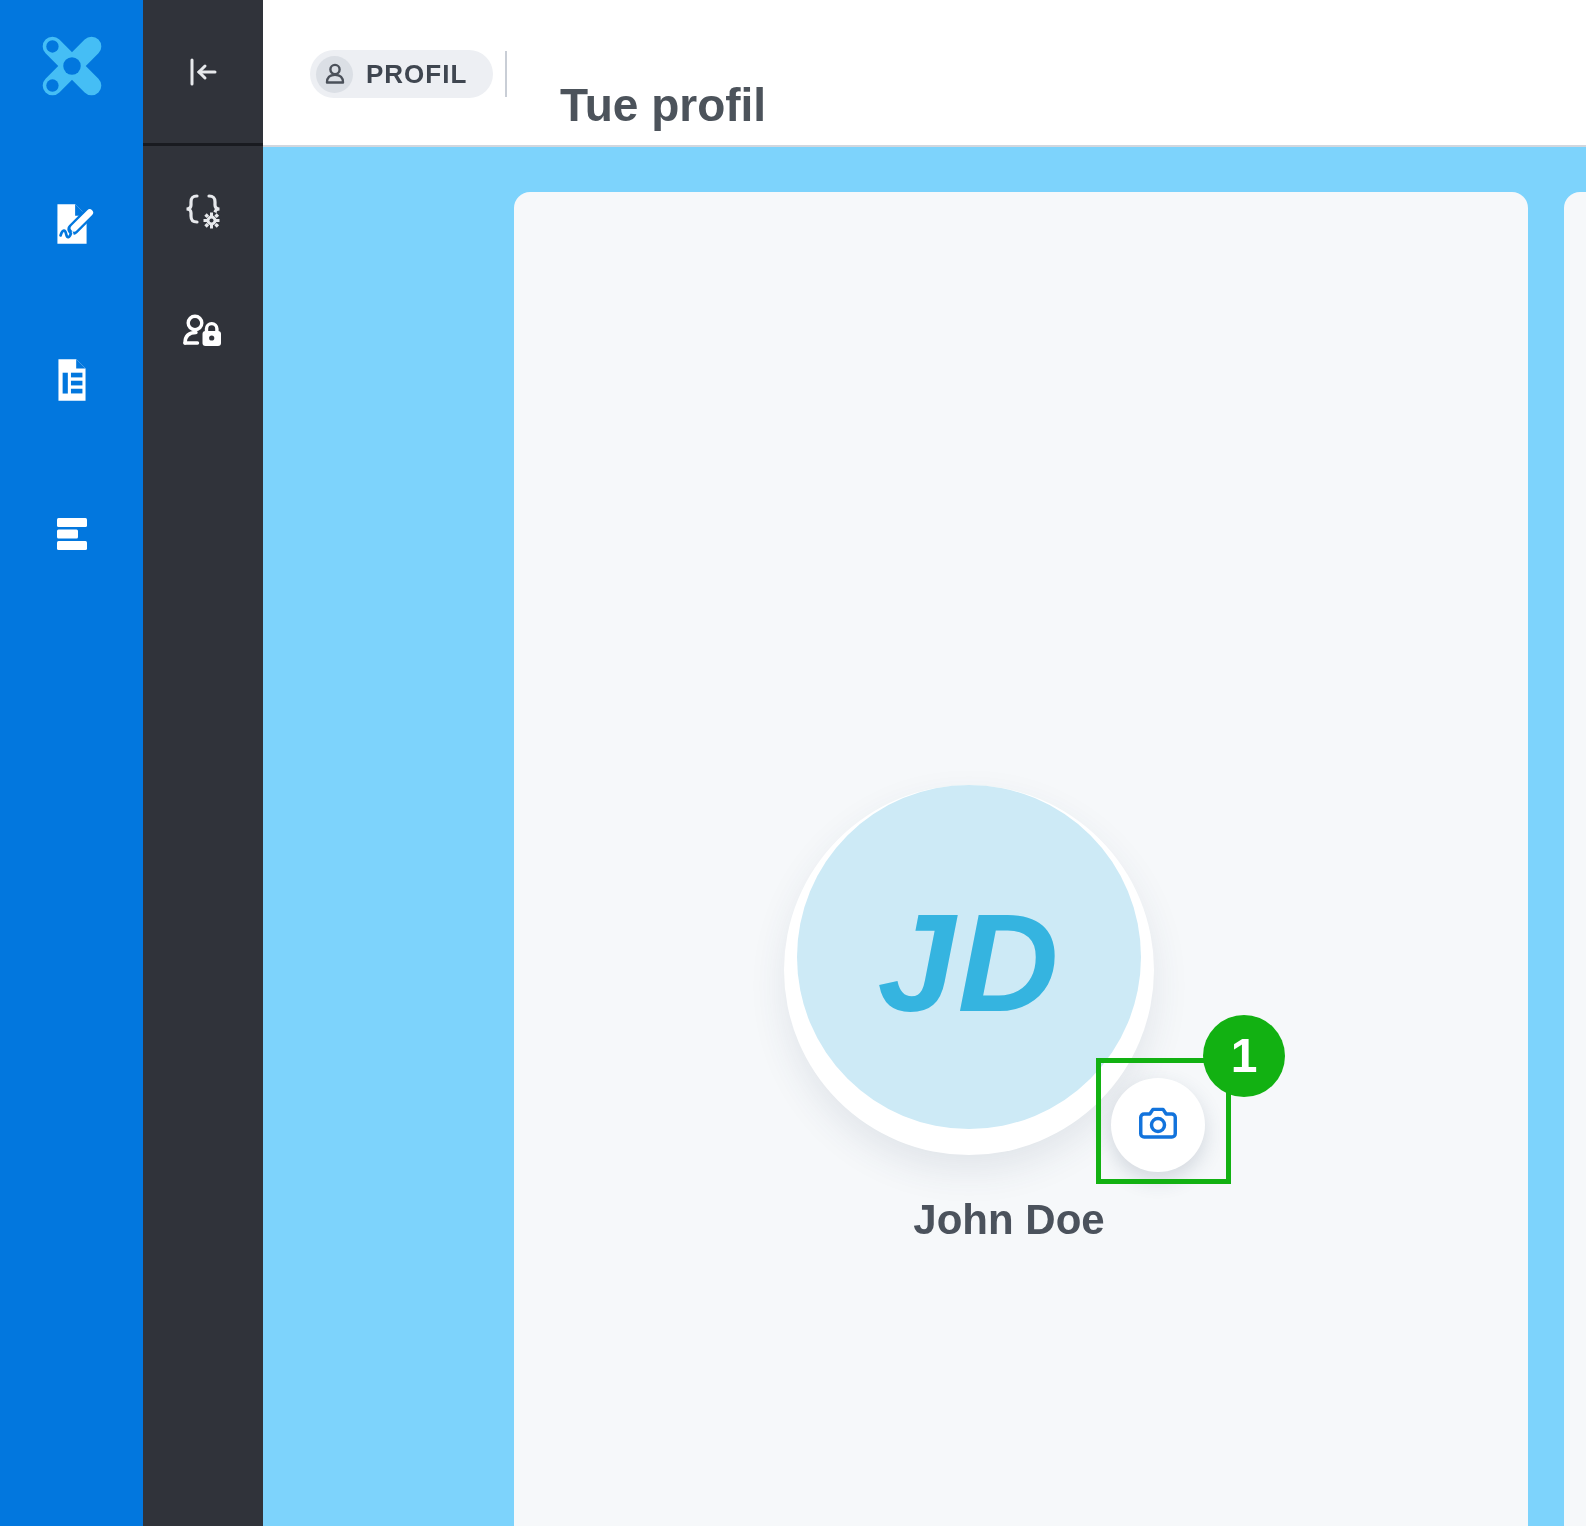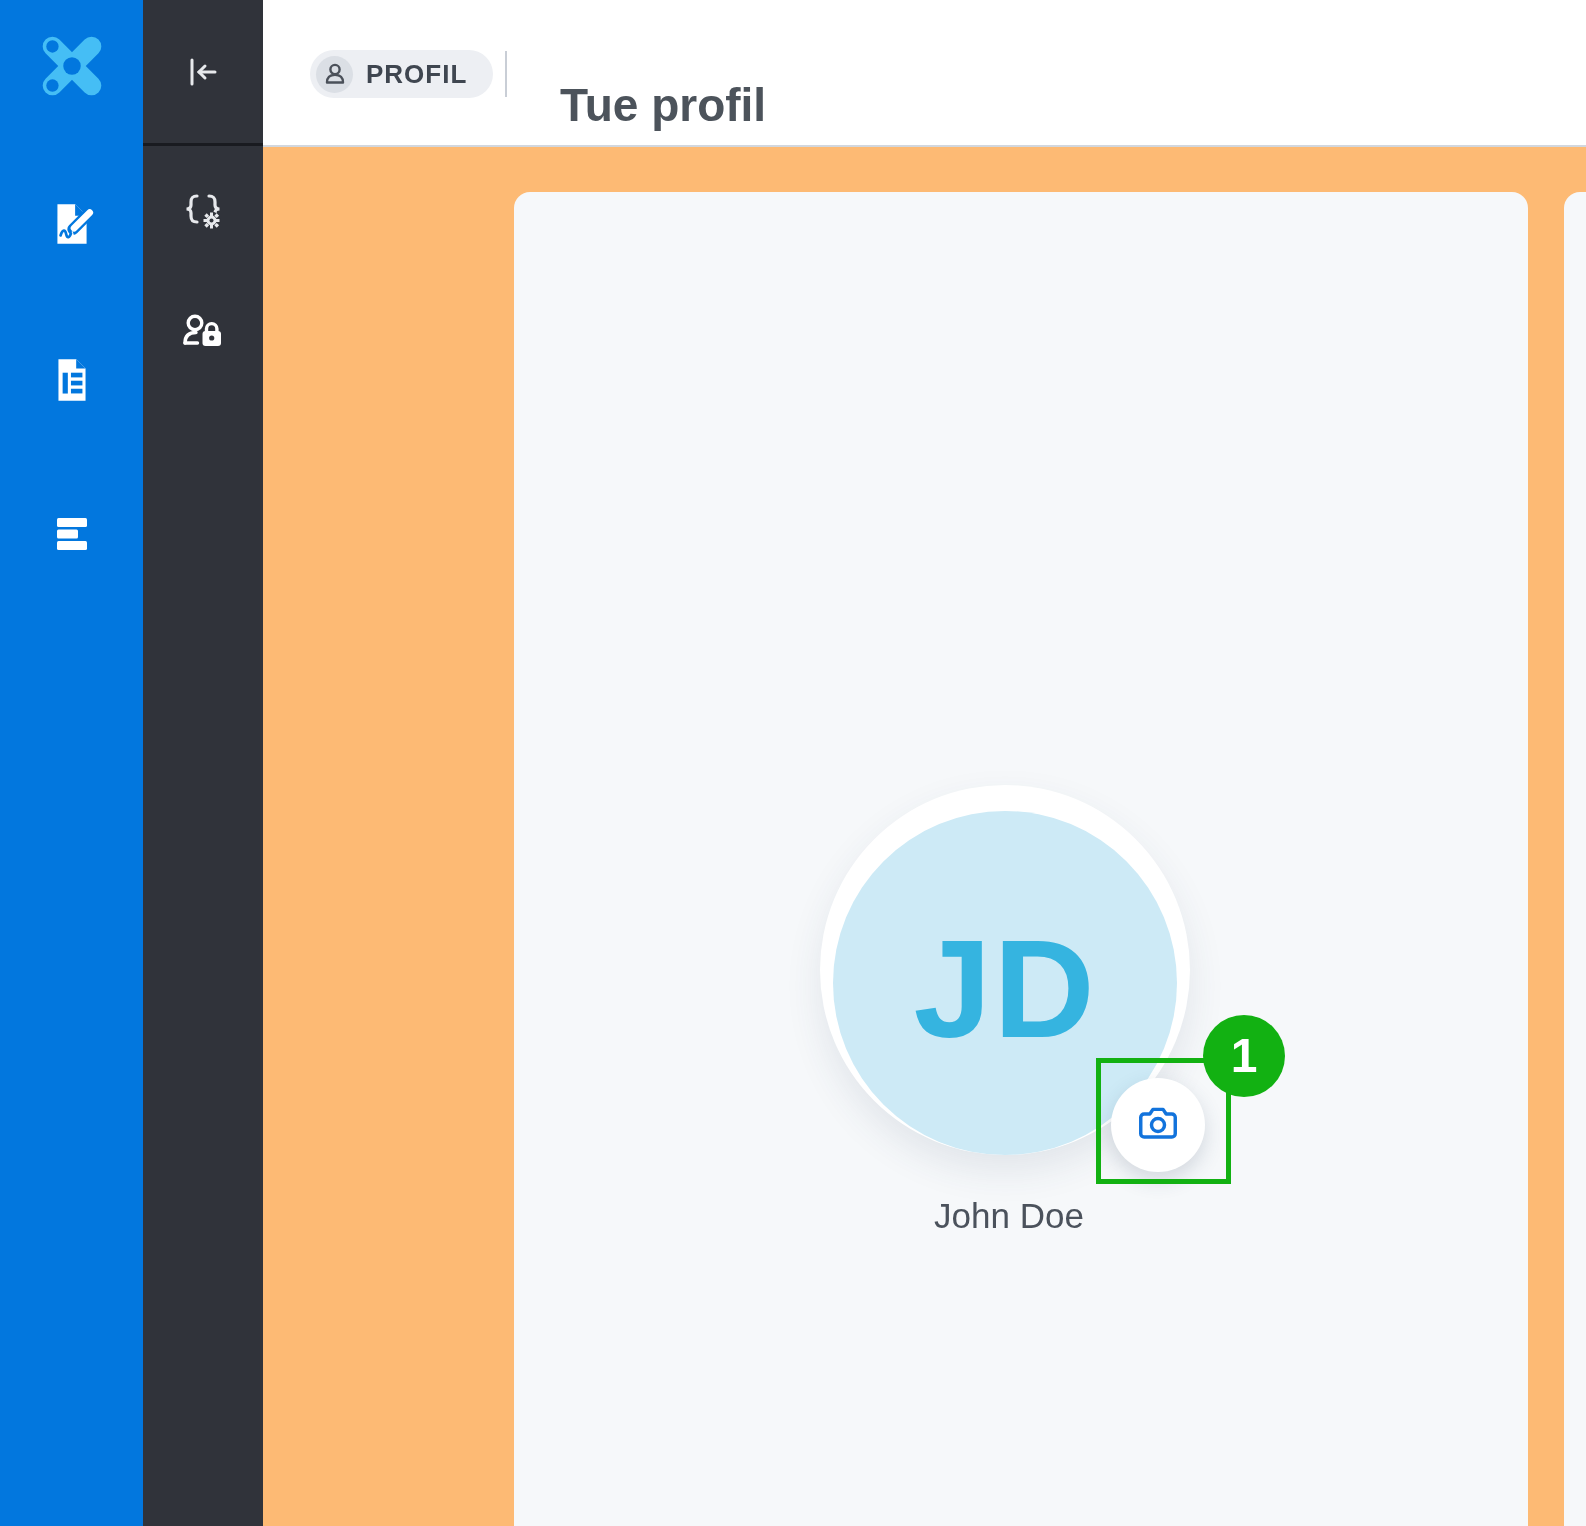--- a/index.html
+++ b/index.html
@@ -1,16 +1,16 @@
 <!DOCTYPE html>
 <html><head>
 <meta charset="utf-8">
 <style>
   html,body{margin:0;padding:0;background:#fff;}
-  .screen{position:relative;width:1586px;height:1526px;overflow:hidden;background:#fdba74;
+  .screen{position:relative;width:1586px;height:1526px;overflow:hidden;background:#7dd3fc;
           font-family:"Liberation Sans",sans-serif;}
 
   
   .blue-sidebar{position:absolute;left:0;top:0;width:143px;height:100%;background:#0277DE;}
   .logo{position:absolute;left:36px;top:30px;width:72px;height:72px;cursor:pointer;}
   .blue-item{position:absolute;left:0;width:143px;height:64px;display:flex;
              align-items:center;justify-content:center;cursor:pointer;}
   .blue-item-1{top:192px;} .blue-item-2{top:348px;} .blue-item-3{top:501px;}
 
   
@@ -33,32 +33,32 @@
   .header-vdivider{position:absolute;left:242px;top:51px;width:2px;height:46px;background:#C9CED6;}
   .page-title{position:absolute;left:297px;top:48px;font-size:46px;color:#4C535B;line-height:52px;}
 
   
   .card-main{position:absolute;left:514px;top:192px;width:1014px;height:1420px;
              background:#F6F8FA;border-radius:16px;}
   .card-side{position:absolute;left:1564px;top:192px;width:60px;height:1420px;
              background:#F6F8FA;border-radius:16px;}
 
   
-  .avatar-ring{position:absolute;left:820px;top:785px;width:370px;height:370px;border-radius:50%;
+  .avatar-ring{position:absolute;left:784px;top:785px;width:370px;height:370px;border-radius:50%;
                background:#fff;box-shadow:0 16px 36px rgba(50,70,100,.10);
-               display:flex;align-items:flex-end;justify-content:center;}
+               display:flex;align-items:flex-start;justify-content:center;font-style:italic;}
   .avatar-inner{width:344px;height:344px;border-radius:50%;background:#CDEAF6;
                 display:flex;align-items:center;justify-content:center;}
   .avatar-initials{font-size:140px;font-weight:600;color:#35B4E0;letter-spacing:2px;
                    transform:translateY(6px);}
   .camera-btn{position:absolute;left:1111px;top:1078px;width:94px;height:94px;border-radius:50%;
               background:#fff;box-shadow:0 8px 20px rgba(50,70,100,.18);border:none;
               display:flex;align-items:center;justify-content:center;cursor:pointer;z-index:3;}
   .profile-name{position:absolute;left:779px;top:1196px;width:460px;text-align:center;
-                font-size:35px;font-weight:400;color:#4B525C;}
+                font-size:42px;font-weight:700;color:#4B525C;}
 
   
   .som-box{position:absolute;left:1096px;top:1058px;width:135px;height:126px;
            border:5px solid #12B112;box-sizing:border-box;z-index:4;pointer-events:none;}
   .som-badge{position:absolute;left:1203px;top:1015px;width:82px;height:82px;border-radius:50%;
              background:#12B112;display:flex;align-items:center;justify-content:center;z-index:5;
              pointer-events:none;}
   .som-badge span{color:#fff;font-size:48px;font-weight:bold;transform:translateY(-1px);}
 </style>
 </head>

